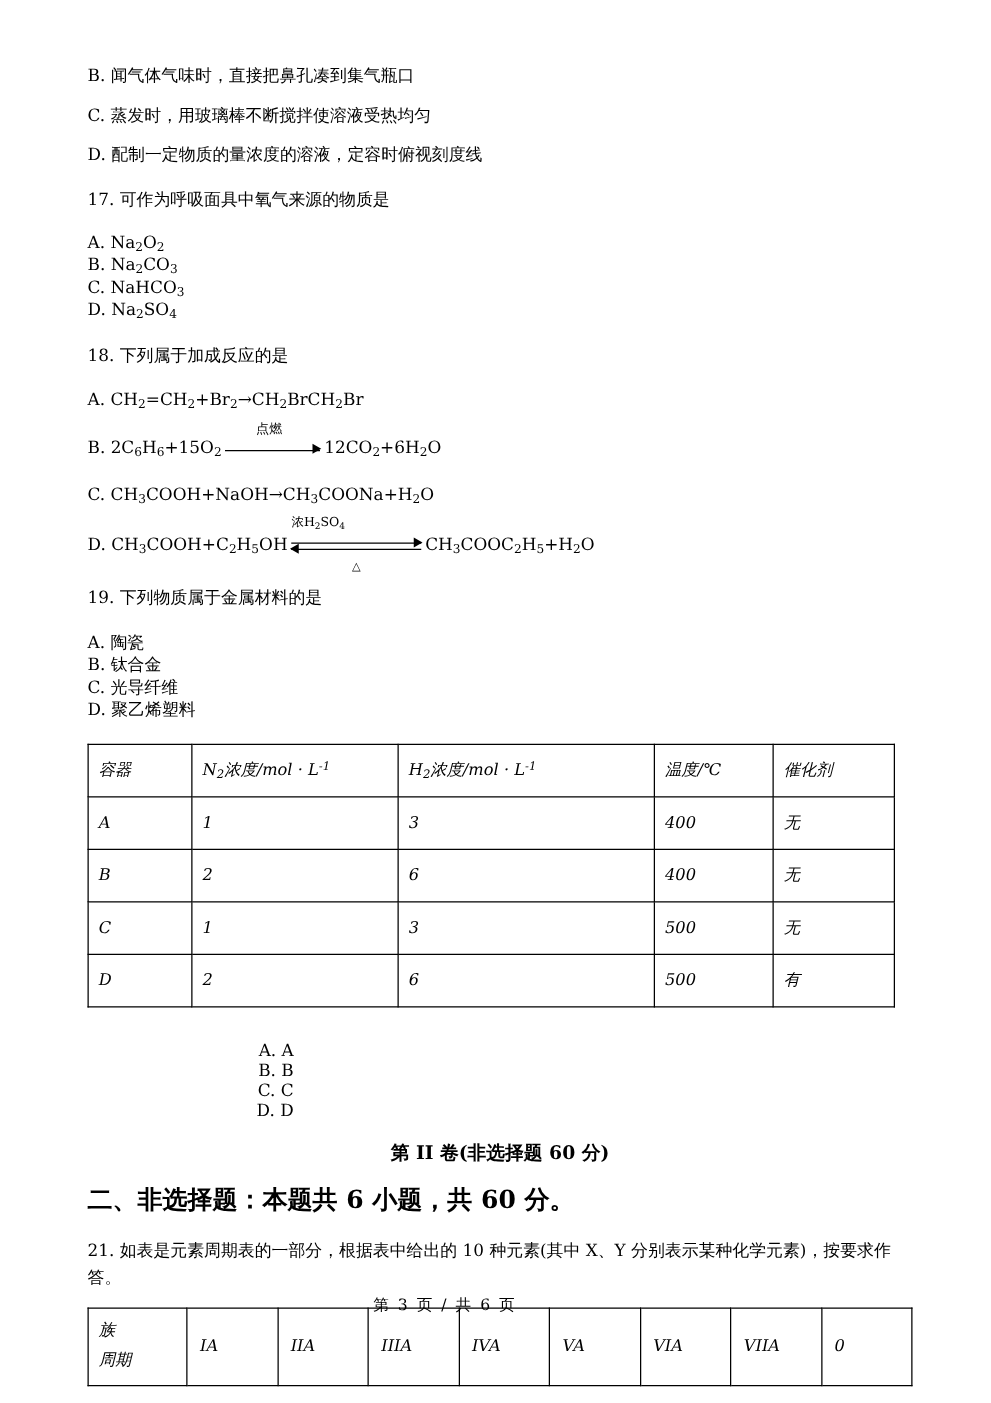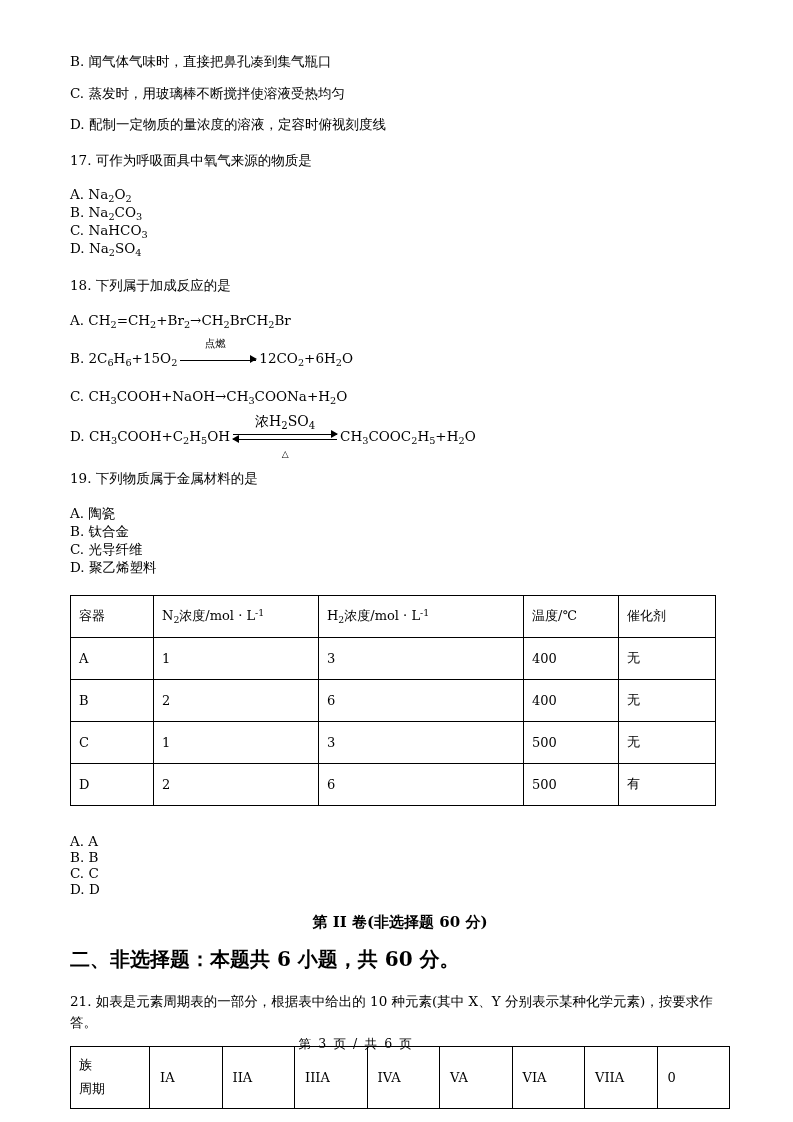--- a/index.html
+++ b/index.html
@@ -108,22 +108,22 @@
     position: relative;
     width: 104px;
     height: 24px;
     margin: 0 3px;
     vertical-align: middle;
   }
   .arrow-double .lbl-top {
     position: absolute;
     left: 0; right: 0;
     top: -11px;
-    text-align: center;
-    font-size: 14px;
+    text-align: left;
+    font-size: 10px;
     line-height: 1;
     font-family: "DejaVu Serif", "Liberation Serif", serif;
   }
   .arrow-double .lbl-bot {
     position: absolute;
     left: 0; right: 0;
     bottom: -10px;
     text-align: center;
     font-size: 9px;
     line-height: 1;
@@ -163,20 +163,21 @@
   table.grid {
     border-collapse: collapse;
     font-size: 13px;
     table-layout: fixed;
   }
   table.grid td {
     border: 1px solid #000;
     padding: 10px 8px;
     vertical-align: middle;
     font-family: "DejaVu Serif", "Liberation Serif", serif;
+    font-style: italic;
   }
 
   #reaction-table { width: 560px; margin: 16px 0 0 0; }
   #reaction-table td { height: 21px; }
   #reaction-table td.c0 { width: 66px; }
   #reaction-table td.c1 { width: 148px; }
   #reaction-table td.c2 { width: 188px; }
   #reaction-table td.c3 { width: 78px; }
   #reaction-table td.c4 { width: 80px; }
 
@@ -309,21 +310,21 @@
         <tr>
           <td class="c0">D</td>
           <td class="c1">2</td>
           <td class="c2">6</td>
           <td class="c3">500</td>
           <td class="c4">有</td>
         </tr>
       </tbody>
     </table>
 
-    <div class="opt-row w4" style="margin-top:27px;margin-bottom:0;">
+    <div class="opt-row w4" style="margin-top:27px;margin-bottom:0;text-align:right;">
       <span>A. A</span>
       <span>B. B</span>
       <span>C. C</span>
       <span>D. D</span>
     </div>
 
     <div class="paper-heading">第 II 卷(非选择题 60 分)</div>
     <div class="section-heading">二、非选择题：本题共 6 小题，共 60 分。</div>
 
     <div class="qline" style="margin-bottom:4px;">

